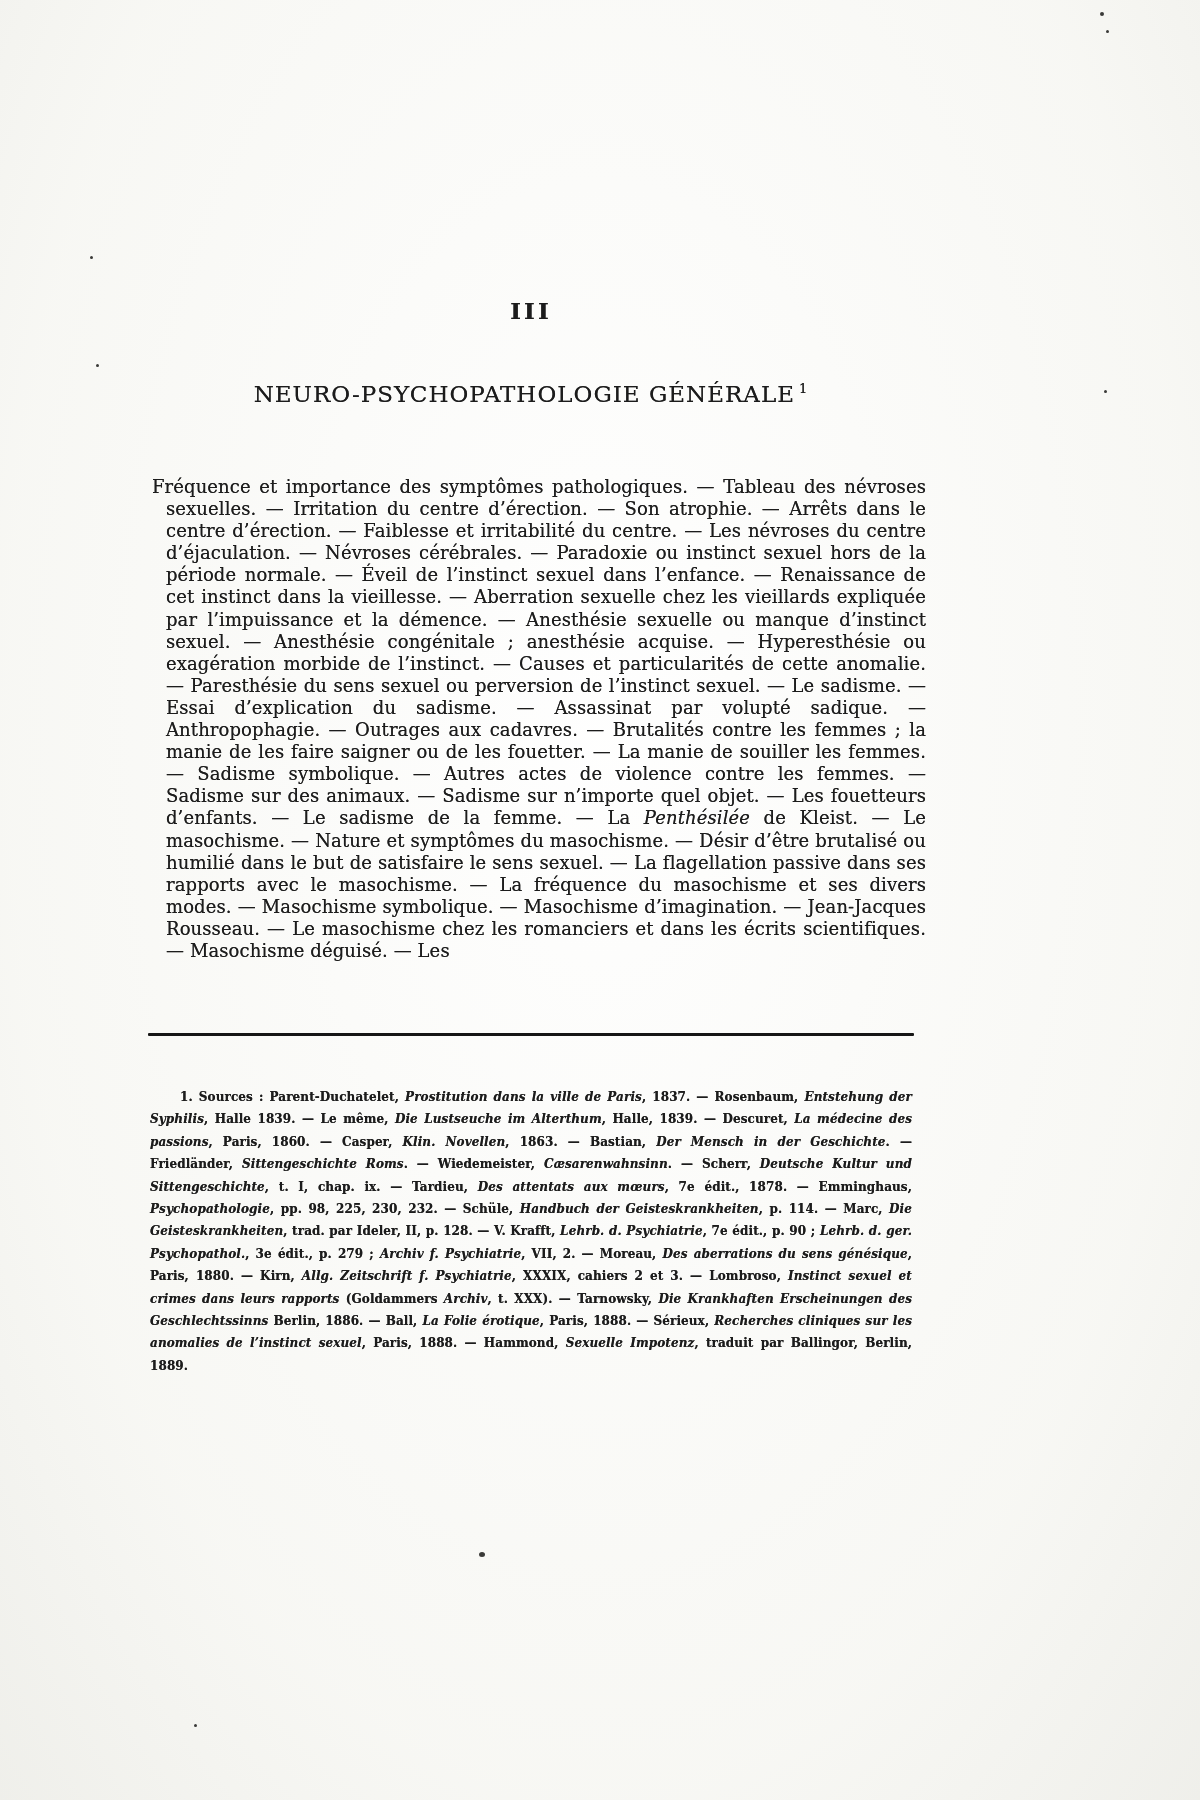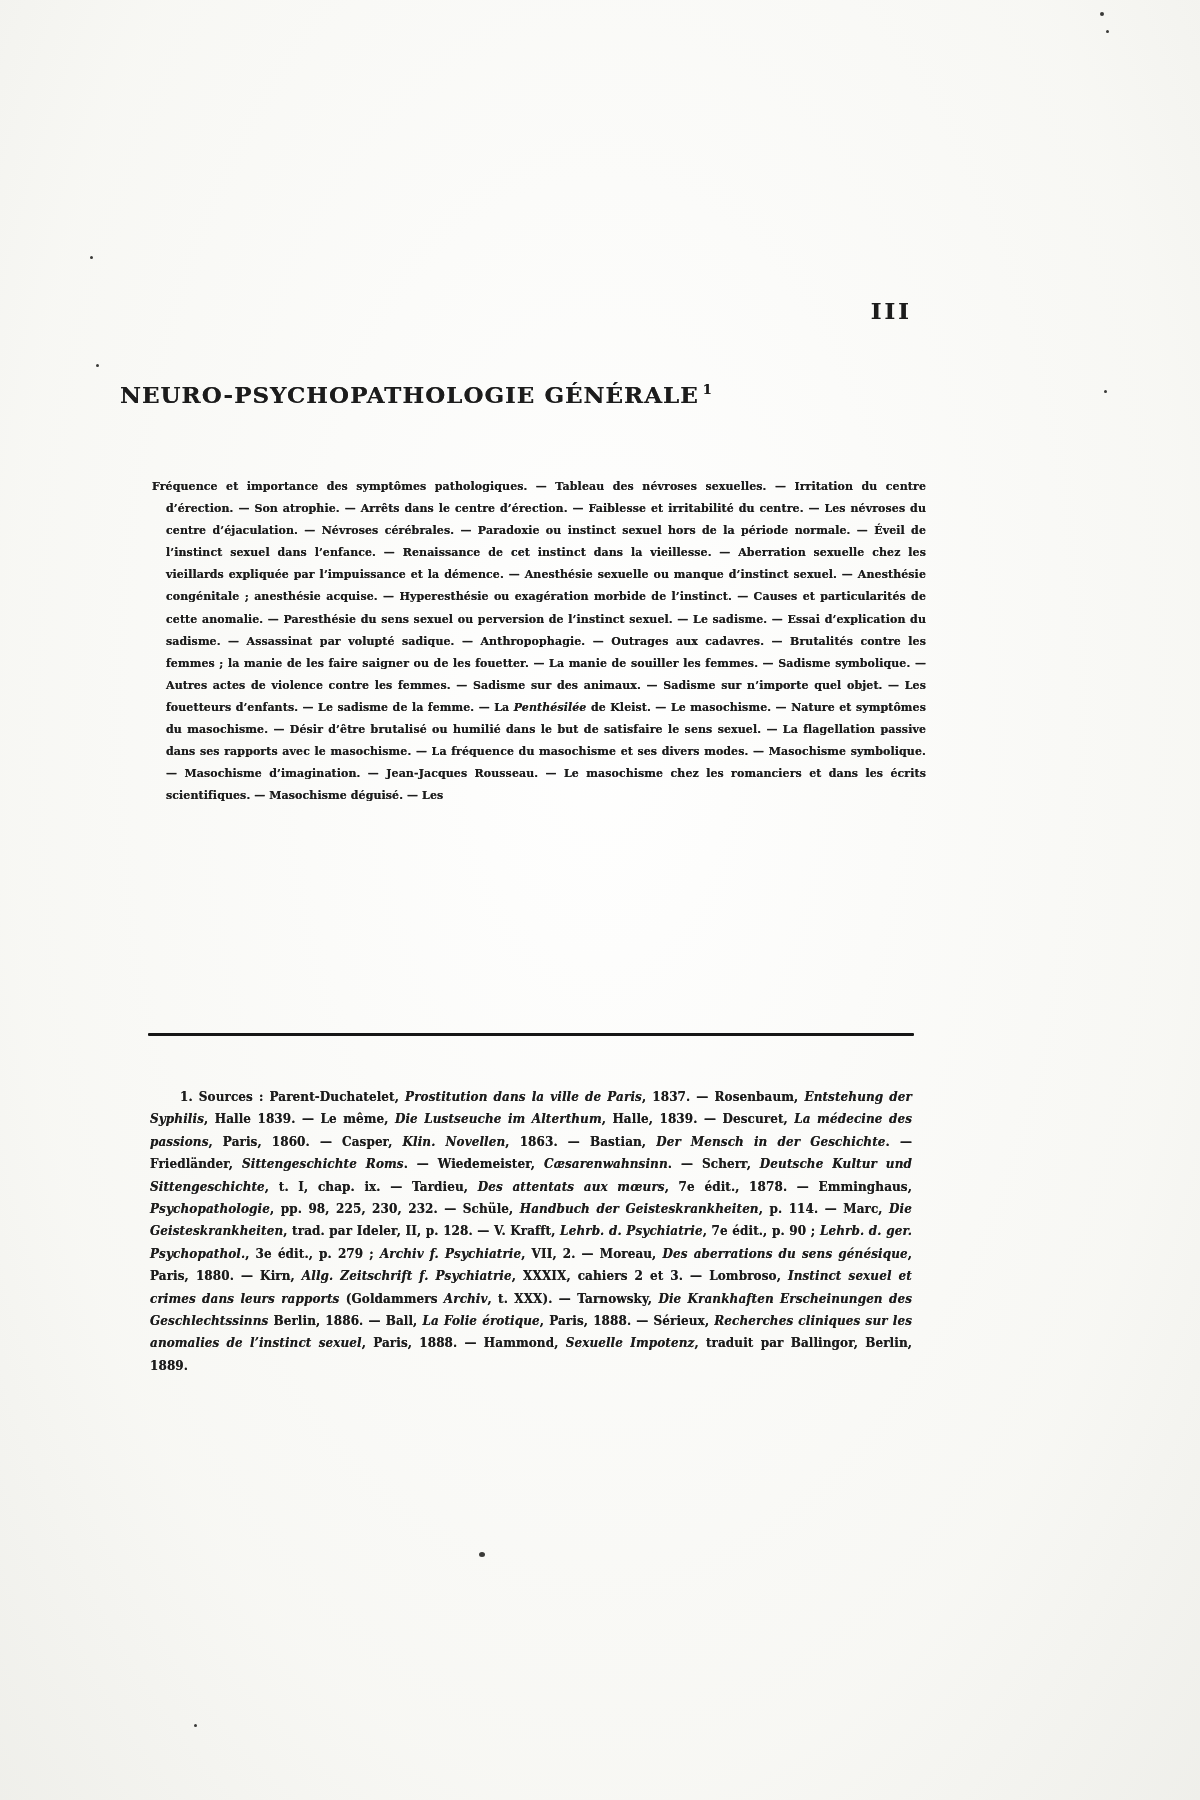--- a/index.html
+++ b/index.html
@@ -23,47 +23,48 @@
       #fbfbf8;
   }
   .ink {
     text-shadow: 0 0 0.6px rgba(20,20,20,0.75);
   }
   .chapter-number {
     position: absolute;
     top: 297px;
     left: 150px;
     width: 762px;
-    text-align: right;
+    text-align: center;
     font-size: 23px;
     font-weight: bold;
     letter-spacing: 3px;
   }
   .page-title {
     position: absolute;
     top: 381px;
     left: 120px;
     width: 822px;
+    text-align: center;
     font-size: 23px;
-    font-weight: bold;
+    font-weight: normal;
     letter-spacing: 1px;
     white-space: nowrap;
   }
   .page-title sup {
     font-size: 13px;
     margin-left: 4px;
   }
   .chapter-summary {
     position: absolute;
     top: 476px;
     left: 152px;
     width: 760px;
-    font-size: 11px;
+    font-size: 18px;
     line-height: 22.1px;
-    font-weight: bold;
+    font-weight: normal;
     text-align: justify;
     padding-left: 14px;
     text-indent: -14px;
     letter-spacing: 0.1px;
   }
   .footnote-divider {
     position: absolute;
     top: 1033px;
     left: 148px;
     width: 766px;

